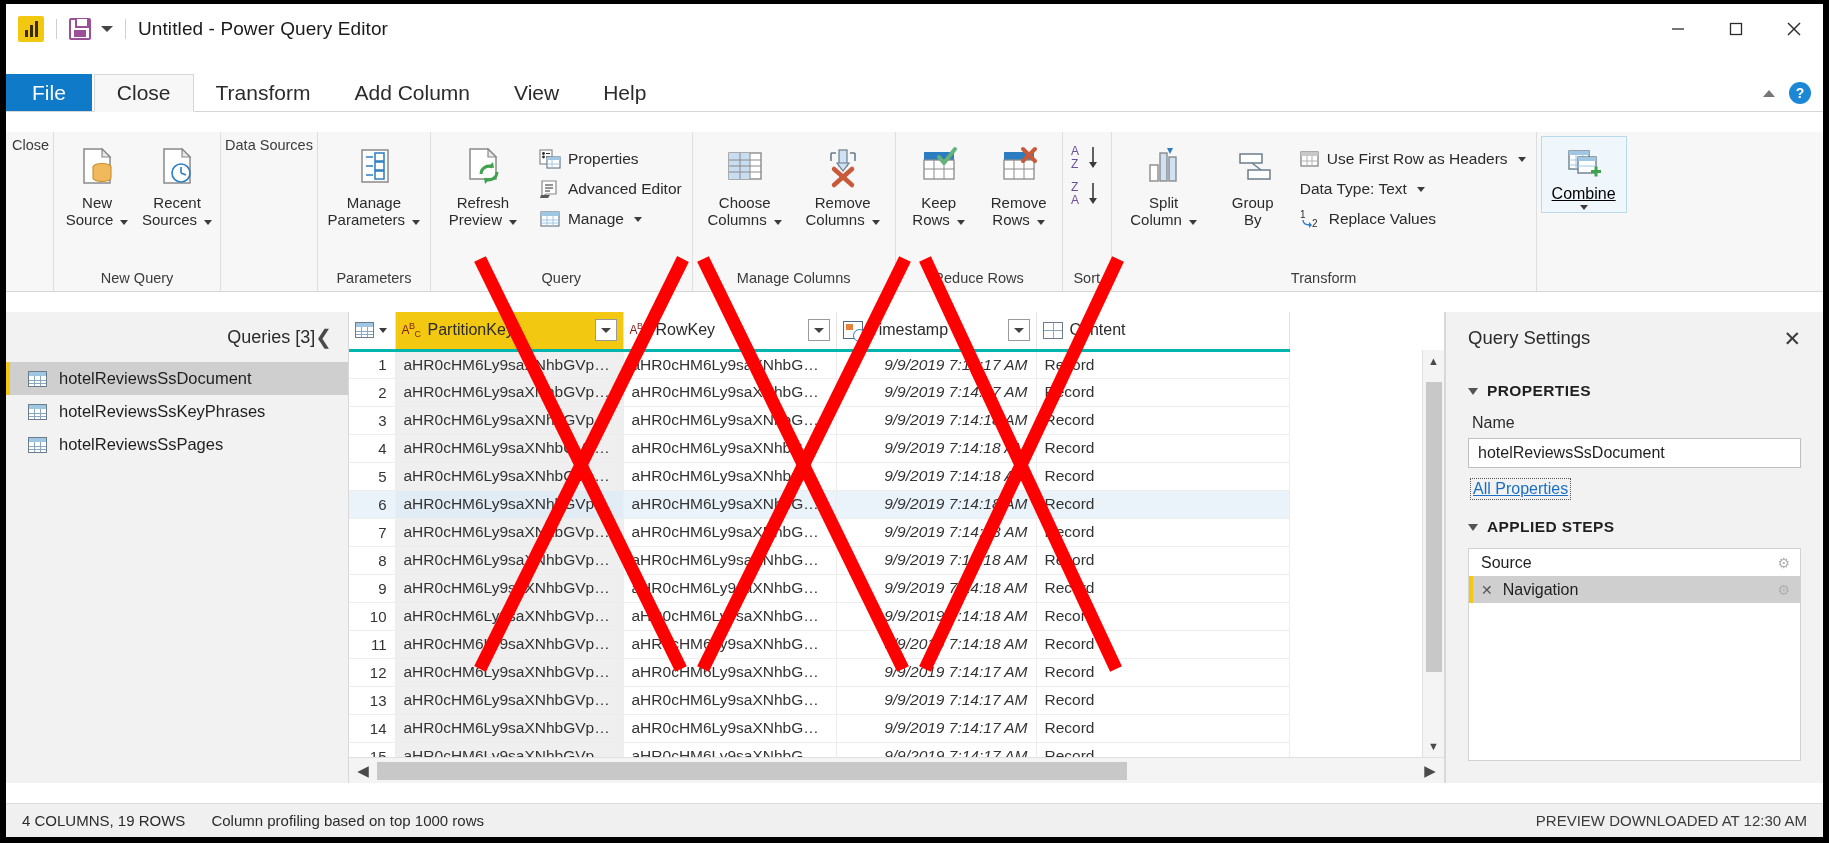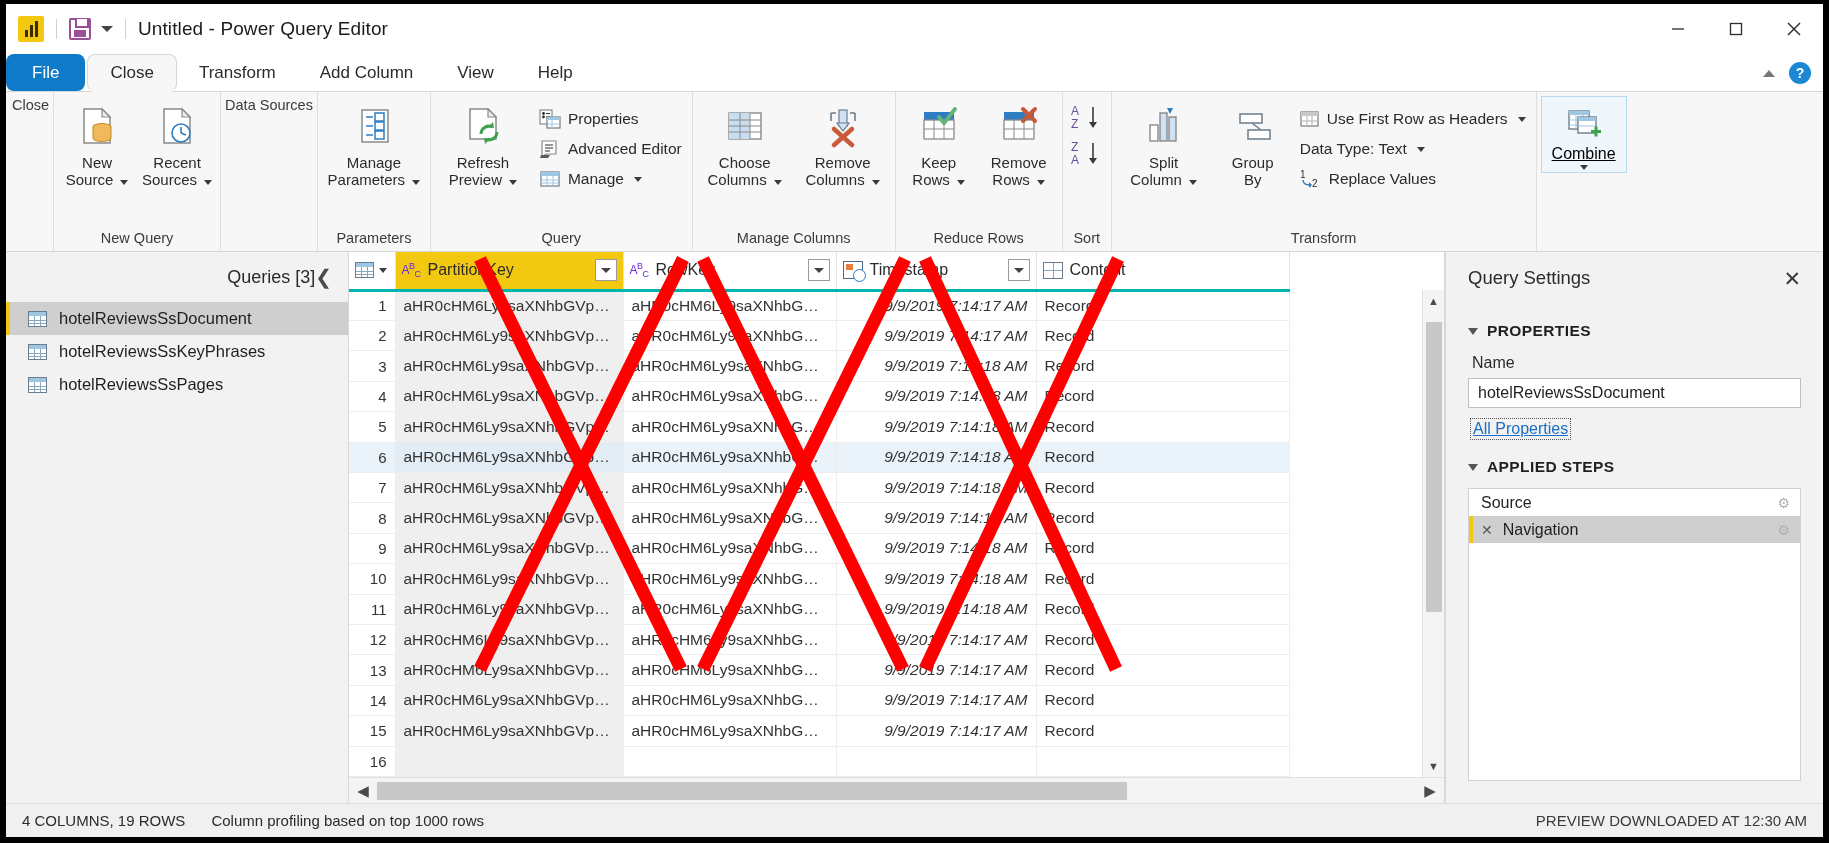--- a/index.html
+++ b/index.html
@@ -14,21 +14,21 @@
     background: #ffffff;
     overflow: hidden;
     border: 6px solid #000;
     border-top: 4px solid #000;
     border-bottom: 6px solid #000;
   }
   .inner {
     position: absolute;
     left: 0; top: 0; right: 0; bottom: 0;
     background: #fff;
-    display: flex; flex-direction: column;
+    display: flex; flex-direction: column; gap: 20px;
   }
 
   
   .titlebar {
     height: 50px; flex: 0 0 50px;
     display: flex; align-items: center;
     background: #ffffff;
     padding-left: 12px;
     position: relative;
   }
@@ -81,23 +81,22 @@
   .ribbon-tabs {
     height: 38px; flex: 0 0 38px;
     display: flex; align-items: stretch;
     background: #ffffff;
     border-bottom: 1px solid #d6d6d6;
     position: relative;
   }
   .tab {
     padding: 0 22px;
     display: flex; align-items: center;
-    font-size: 17px; color: #2b2b2b;
+    font-size: 21px; color: #2b2b2b;
     cursor: default;
-    border-radius: 8px;
   }
   .tab.file {
     background: #0f7ac7; color: #fff; font-weight: 400;
     padding: 0 26px; margin-right: 2px;
   }
   .tab.active {
     background: #f7f7f7;
     border: 1px solid #d6d6d6;
     border-bottom: 1px solid #f7f7f7;
     margin-bottom: -1px;
@@ -258,21 +257,21 @@
     width: 22px; height: 22px;
     border: 1px solid #9a9a9a; background: #fff;
     display:flex; align-items:center; justify-content:center;
     cursor: default;
   }
   .filter-btn .c {
     width:0;height:0;border-left:5px solid transparent;border-right:5px solid transparent;
     border-top:5px solid #444;
   }
   .typ-abc {
-    font-size: 12px; color: #6d28d9; white-space: nowrap; line-height: 1;
+    font-size: 12px; color: #7f1d1d; white-space: nowrap; line-height: 1;
     letter-spacing: -.5px;
   }
   .typ-abc sup { font-size: 9px; vertical-align: super; }
   .typ-abc sub { font-size: 9px; vertical-align: sub; }
   .cal-icon {
     width: 20px; height: 18px; border: 1.6px solid #4a6c8a; background:#fff;
     position: relative; flex:0 0 20px;
   }
   .cal-icon:before {
     content:""; position:absolute; left:2px; top:2px; width:7px; height:6px; background:#E8803A;

